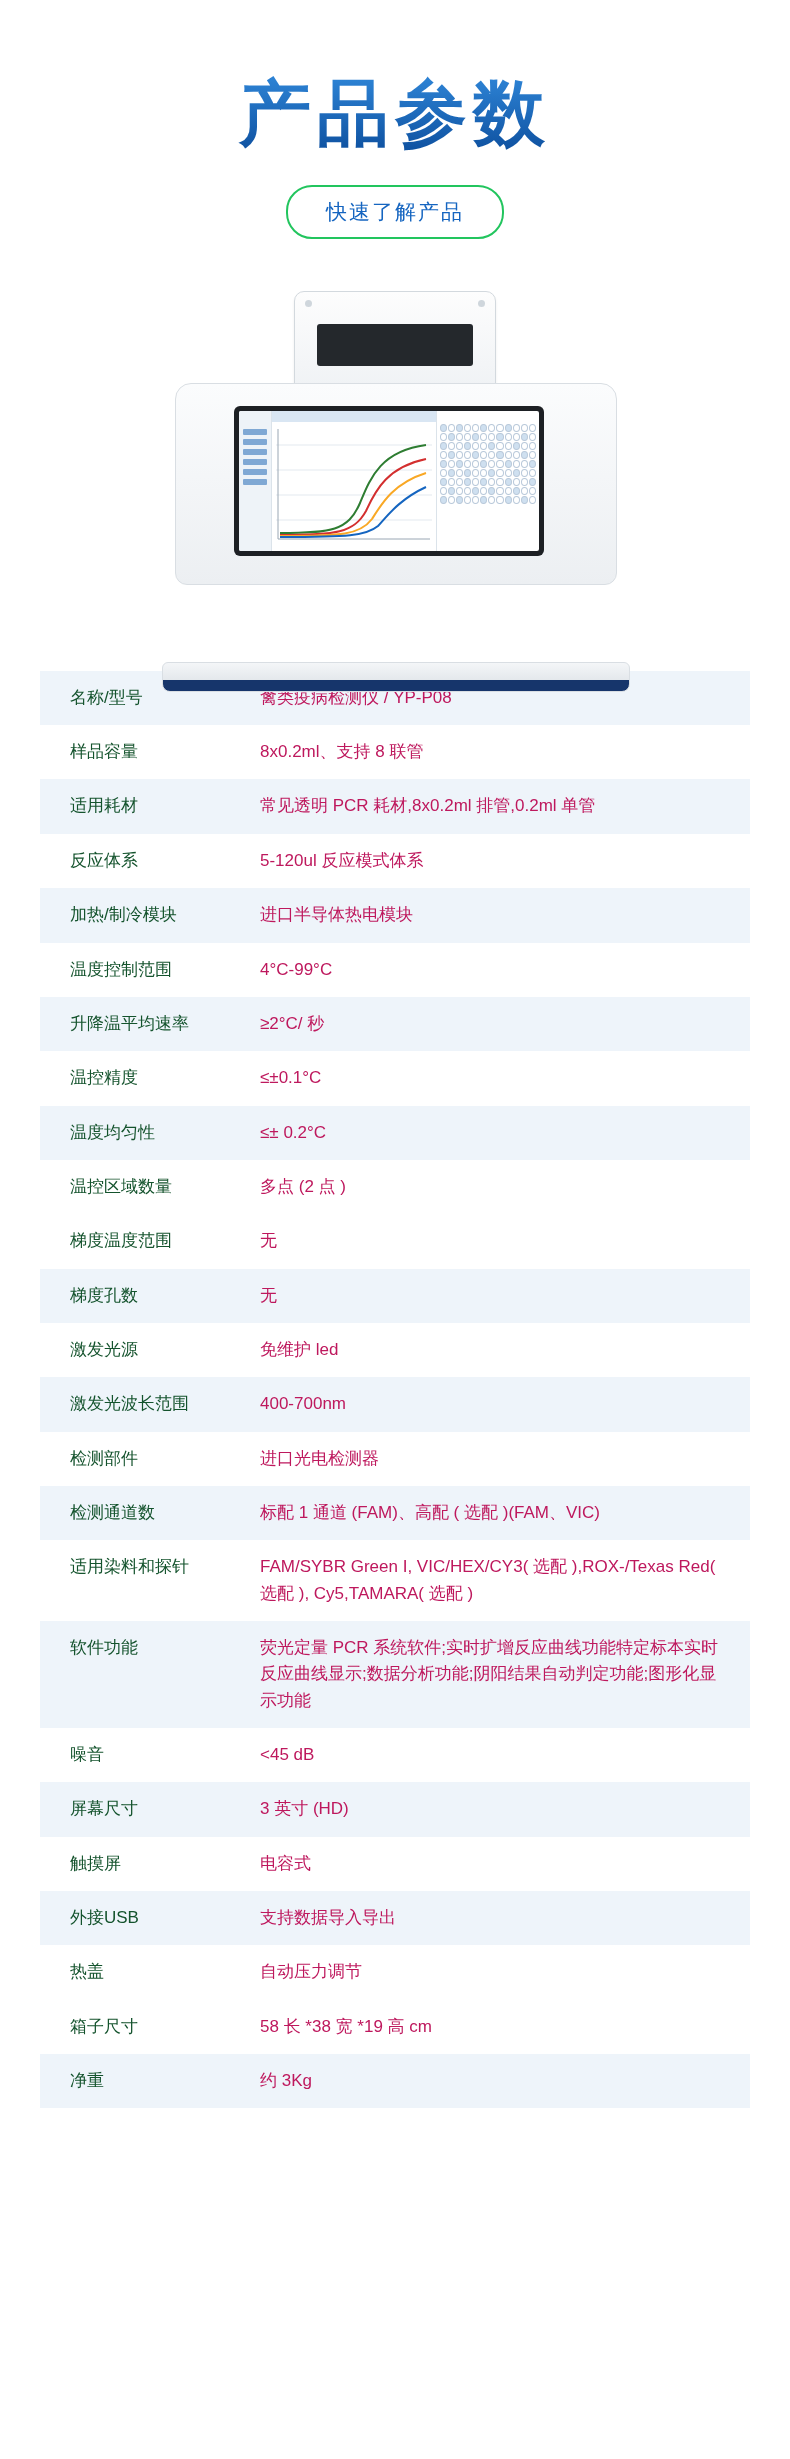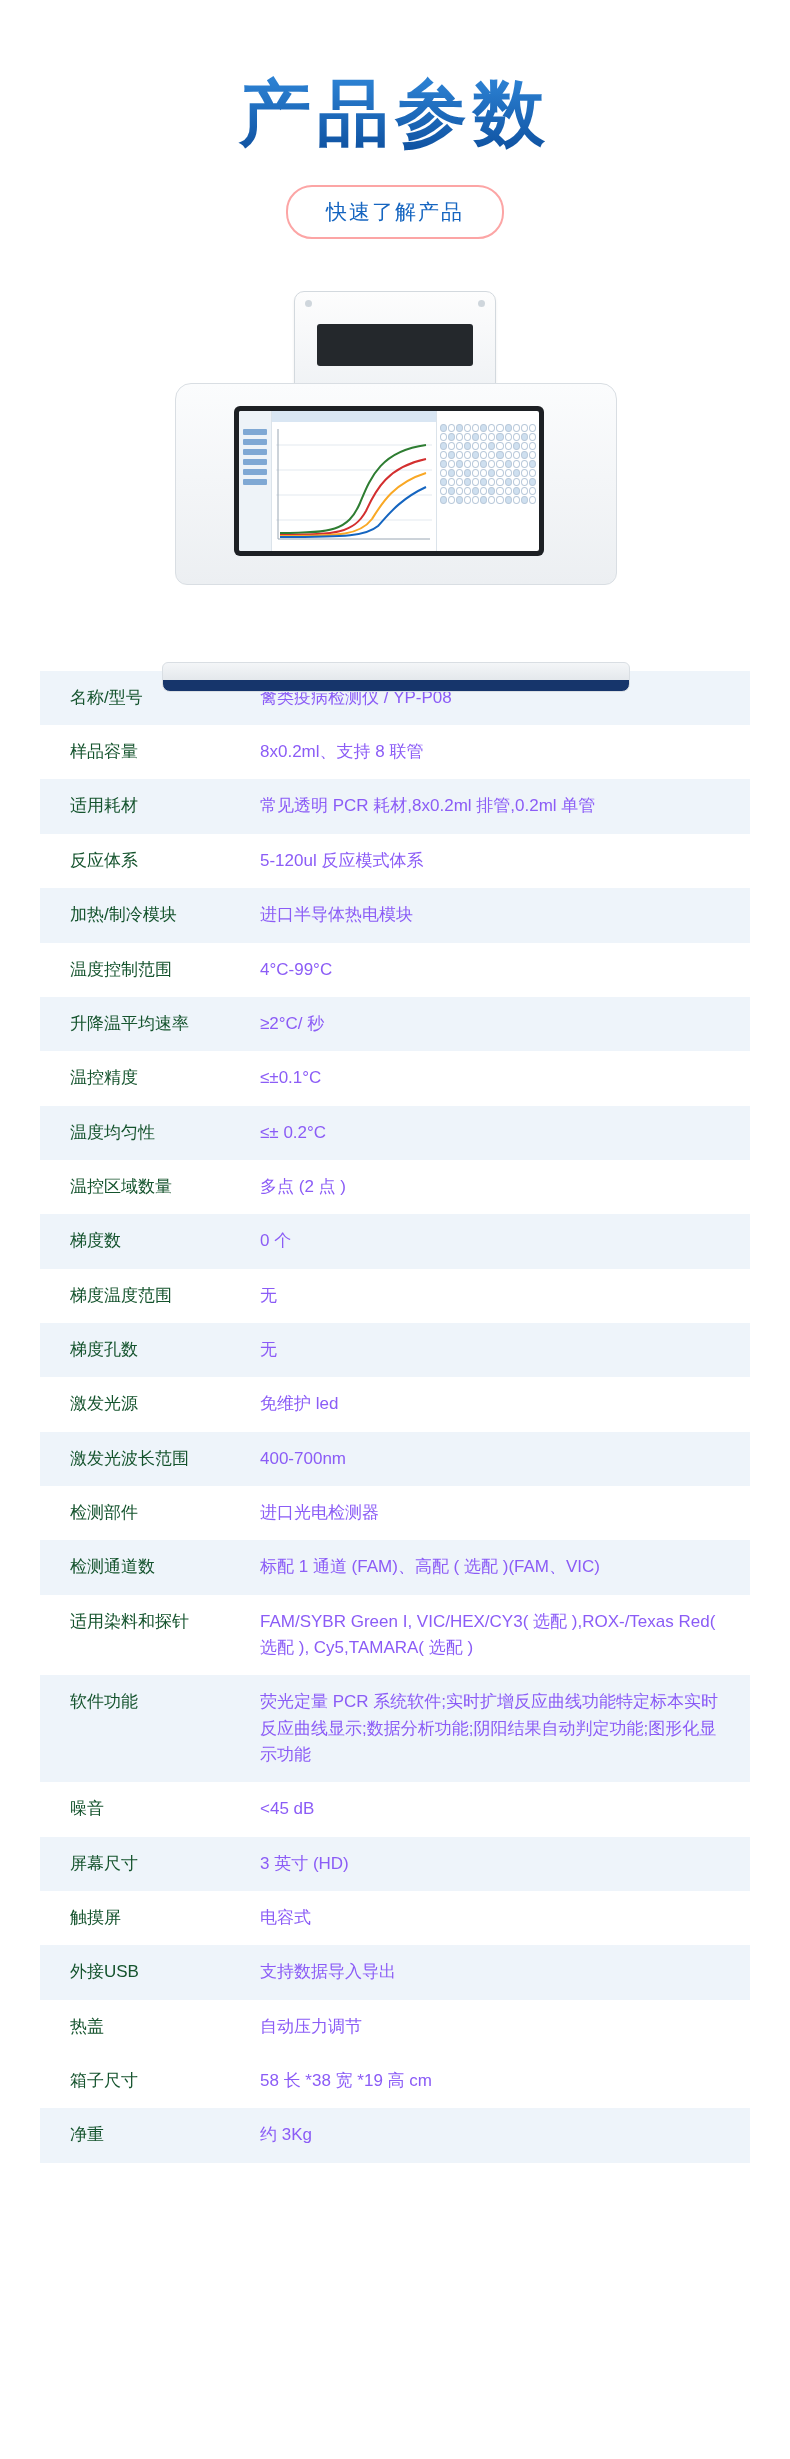--- a/index.html
+++ b/index.html
@@ -38,21 +38,21 @@
     font-family: "DejaVu Sans", "Liberation Sans", sans-serif;
   }
   .subtitle-wrap {
     margin-top: 30px;
     display: flex;
     justify-content: center;
   }
   .subtitle-btn {
     display: inline-block;
     padding: 11px 38px;
-    border: 2px solid #fca5a5;
+    border: 2px solid #22c55e;
     border-radius: 26px;
     color: #1565c0;
     font-size: 21px;
     letter-spacing: 2px;
     background: #ffffff;
   }
 
   
   .device-area {
     margin-top: 52px;
@@ -191,21 +191,21 @@
     vertical-align: top;
     line-height: 1.55;
   }
   .spec-table td.key {
     width: 170px;
     padding-left: 30px;
     color: #14532d;
     white-space: nowrap;
   }
   .spec-table td.val {
-    color: #8b5cf6;
+    color: #be185d;
     padding-right: 20px;
   }
   .footer-pad { height: 40px; }
 </style>
 </head>
 <body>
 
 <div class="page">
 
   <div class="header">
@@ -409,24 +409,20 @@
           <td class="val">≤±0.1°C</td>
         </tr>
       <tr class="odd">
           <td class="key">温度均匀性</td>
           <td class="val">≤± 0.2°C</td>
         </tr>
       <tr class="even">
           <td class="key">温控区域数量</td>
           <td class="val">多点 (2 点 )</td>
         </tr>
-      <tr class="odd">
-          <td class="key">梯度数</td>
-          <td class="val">0 个</td>
-        </tr>
       <tr class="even">
           <td class="key">梯度温度范围</td>
           <td class="val">无</td>
         </tr>
       <tr class="odd">
           <td class="key">梯度孔数</td>
           <td class="val">无</td>
         </tr>
       <tr class="even">
           <td class="key">激发光源</td>

